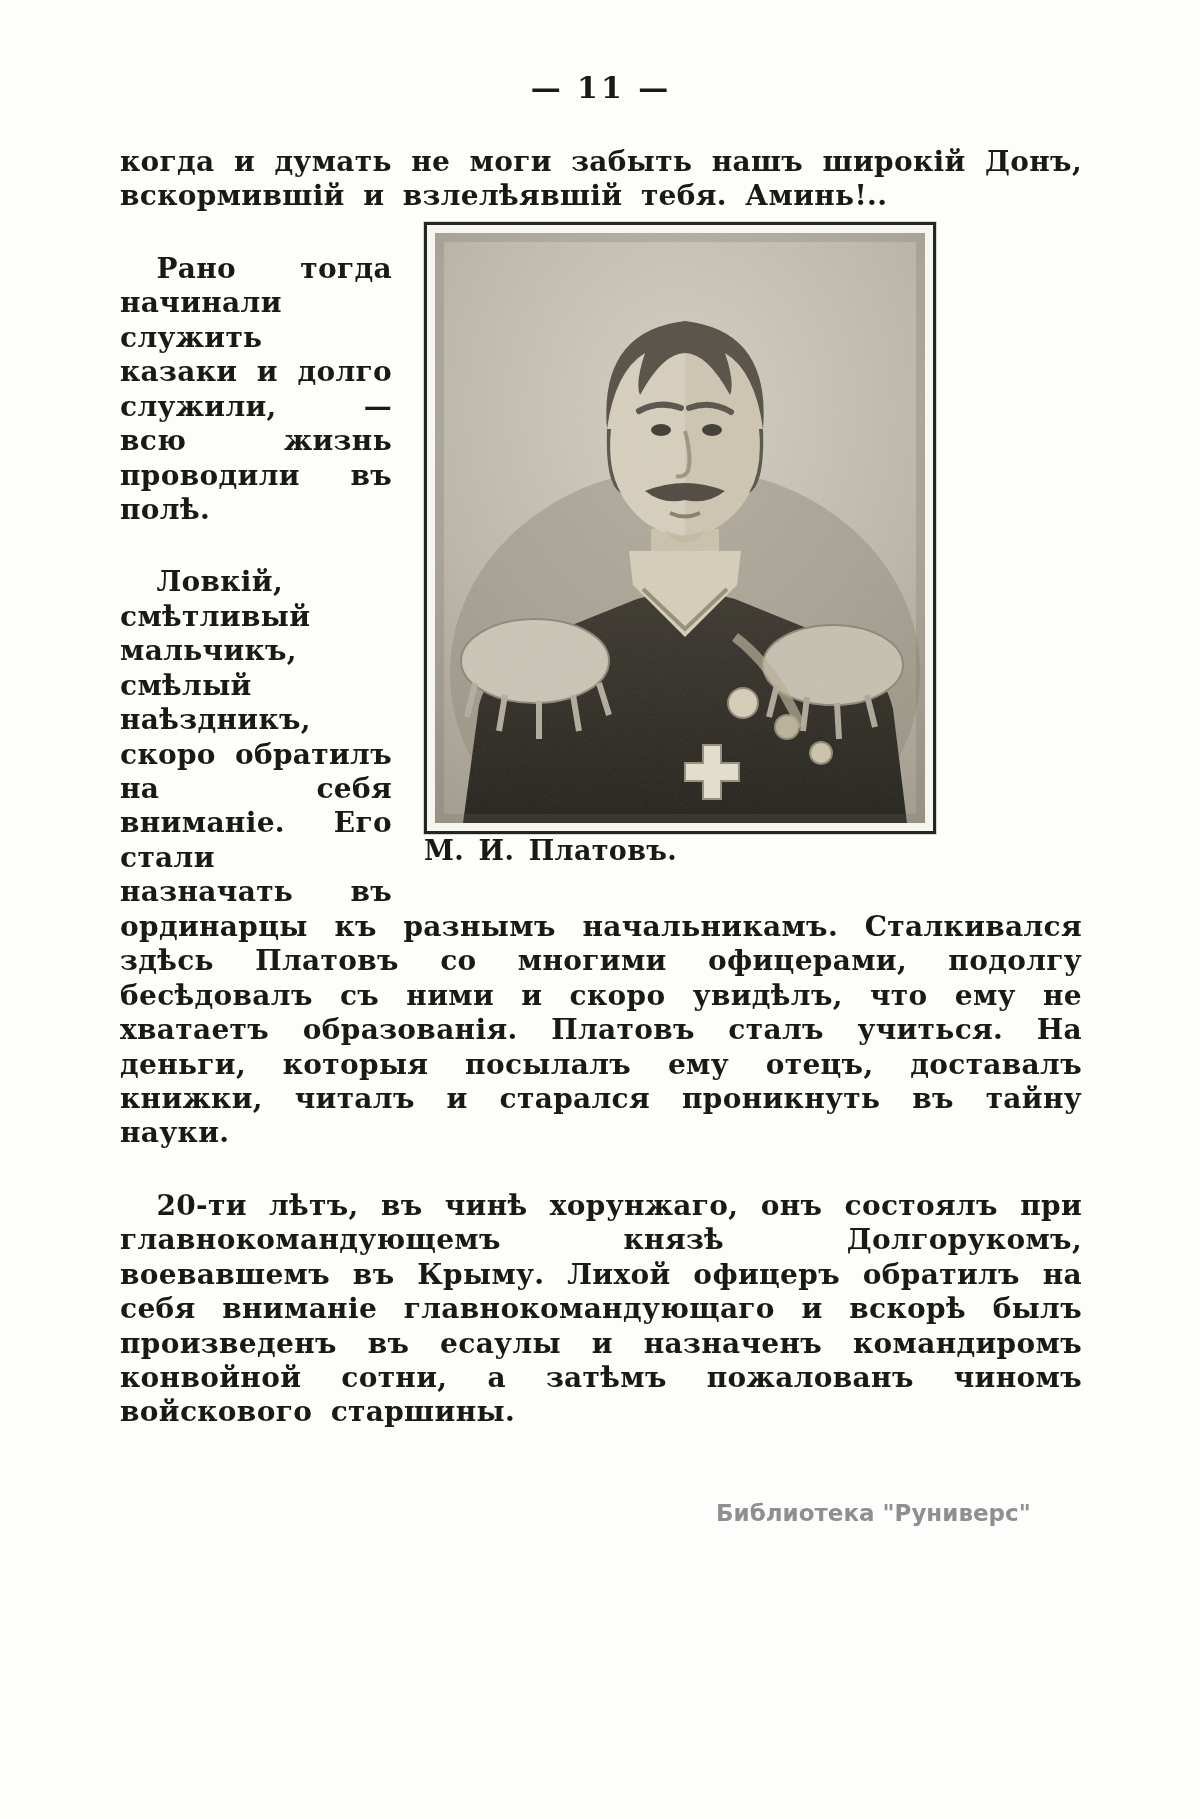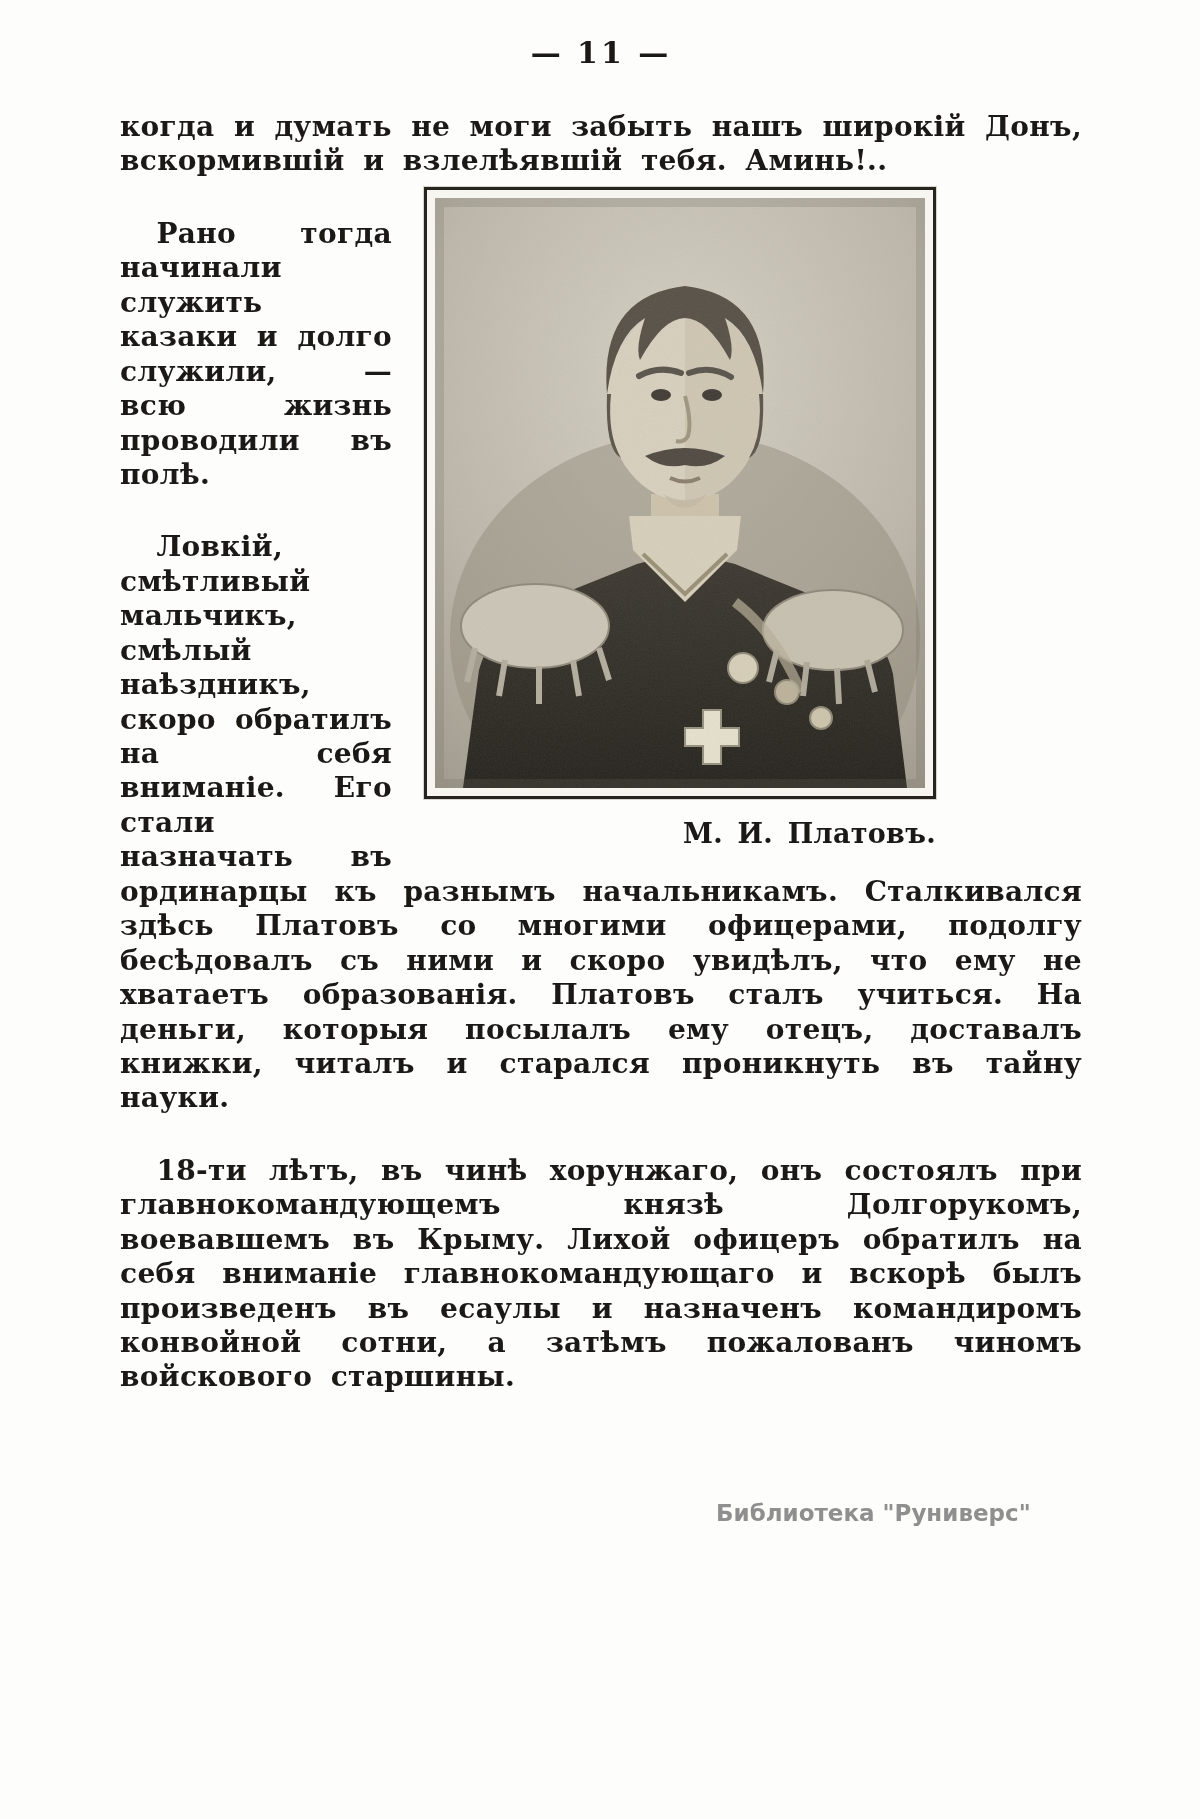--- a/index.html
+++ b/index.html
@@ -7,21 +7,21 @@
   body {
     width: 1200px;
     height: 1819px;
     position: relative;
     overflow: hidden;
     font-family: "DejaVu Serif", serif;
     color: #181612;
     background: #fdfdfb;
   }
   .page {
-    padding: 35px 118px 0 120px;
+    padding: 70px 118px 0 120px;
     width: 100%;
     height: 100%;
     position: relative;
   }
   .page-number {
     text-align: center;
     font-size: 30px;
     font-weight: 700;
     letter-spacing: 3px;
     margin-bottom: 40px;
@@ -45,24 +45,23 @@
     margin: 8px 146px 22px 32px;
   }
   .portrait-frame {
     border: 3px solid #26241f;
     padding: 8px;
     background: #f7f5f0;
     box-shadow: 0 0 0 1px #d8d5cc;
   }
   .portrait-frame svg { display: block; width: 100%; height: auto; }
   figcaption {
-    text-align: right;
+    text-align: left;
     font-size: 27px;
     font-weight: 600;
-    margin-top: 18px;
     word-spacing: 0.18em;
     color: #1b1915;
   }
   .watermark {
     position: absolute;
     left: 716px;
     top: 1500px;
     font-family: "DejaVu Sans", sans-serif;
     font-size: 23px;
     font-weight: 600;
@@ -153,19 +152,19 @@
           <rect x="4" y="4" width="482" height="582" fill="none" stroke="#6f6a5e" stroke-width="10" opacity="0.22"></rect>
         </svg>
       </div>
       <figcaption>М. И. Платовъ.</figcaption>
     </figure>
 
     <p>Рано тогда начинали служить казаки и долго служили, — всю жизнь проводили въ полѣ.</p>
 
     <p>Ловкій, смѣтливый мальчикъ, смѣлый наѣздникъ, скоро обратилъ на себя вниманіе. Его стали назначать въ ординарцы къ разнымъ начальникамъ. Сталкивался здѣсь Платовъ со многими офицерами, подолгу бесѣдовалъ съ ними и скоро увидѣлъ, что ему не хватаетъ образованія. Платовъ сталъ учиться. На деньги, которыя посылалъ ему отецъ, доставалъ книжки, читалъ и старался проникнуть въ тайну науки.</p>
 
-    <p>18-ти лѣтъ, въ чинѣ хорунжаго, онъ состоялъ при главнокомандующемъ князѣ Долгорукомъ, воевавшемъ въ Крыму. Лихой офицеръ обратилъ на себя вниманіе главнокомандующаго и вскорѣ былъ произведенъ въ есаулы и назначенъ командиромъ конвойной сотни, а затѣмъ пожалованъ чиномъ войскового старшины.</p>
+    <p>20-ти лѣтъ, въ чинѣ хорунжаго, онъ состоялъ при главнокомандующемъ князѣ Долгорукомъ, воевавшемъ въ Крыму. Лихой офицеръ обратилъ на себя вниманіе главнокомандующаго и вскорѣ былъ произведенъ въ есаулы и назначенъ командиромъ конвойной сотни, а затѣмъ пожалованъ чиномъ войскового старшины.</p>
 
 
   </div>
 
   <div class="watermark">Библиотека "Руниверс"</div>
 </div>
 
 </body></html>

